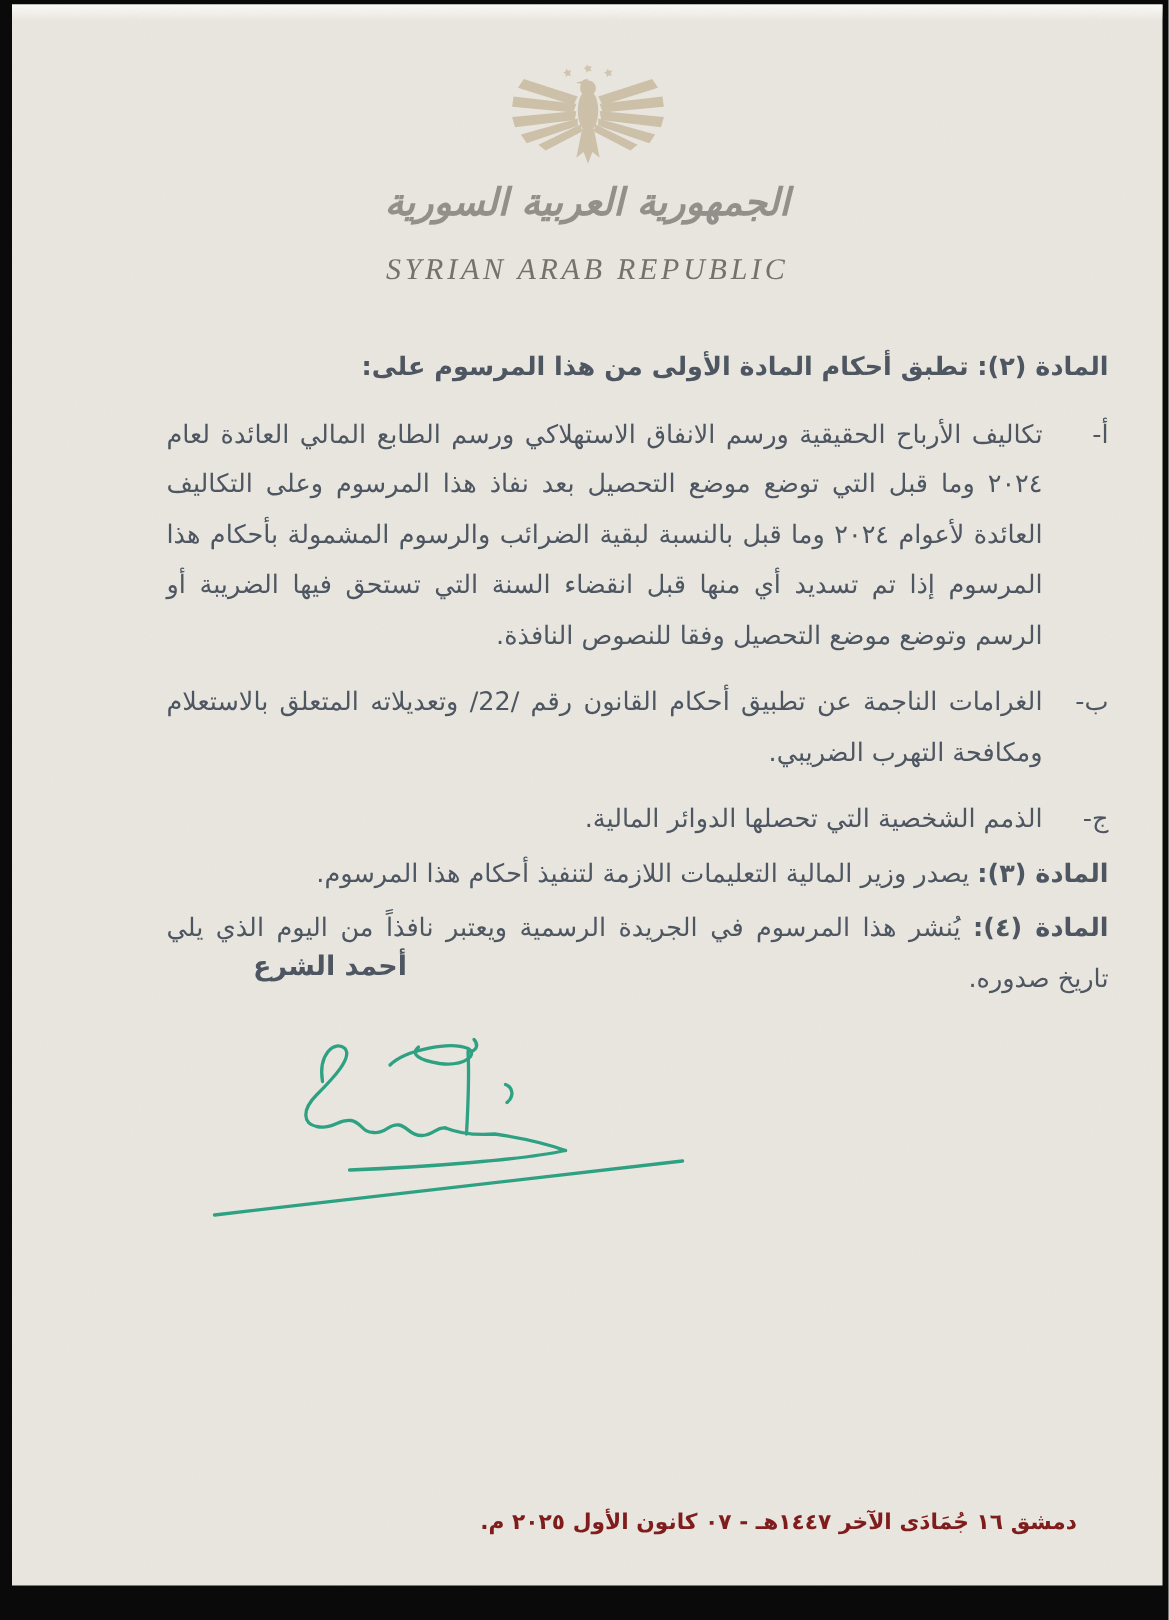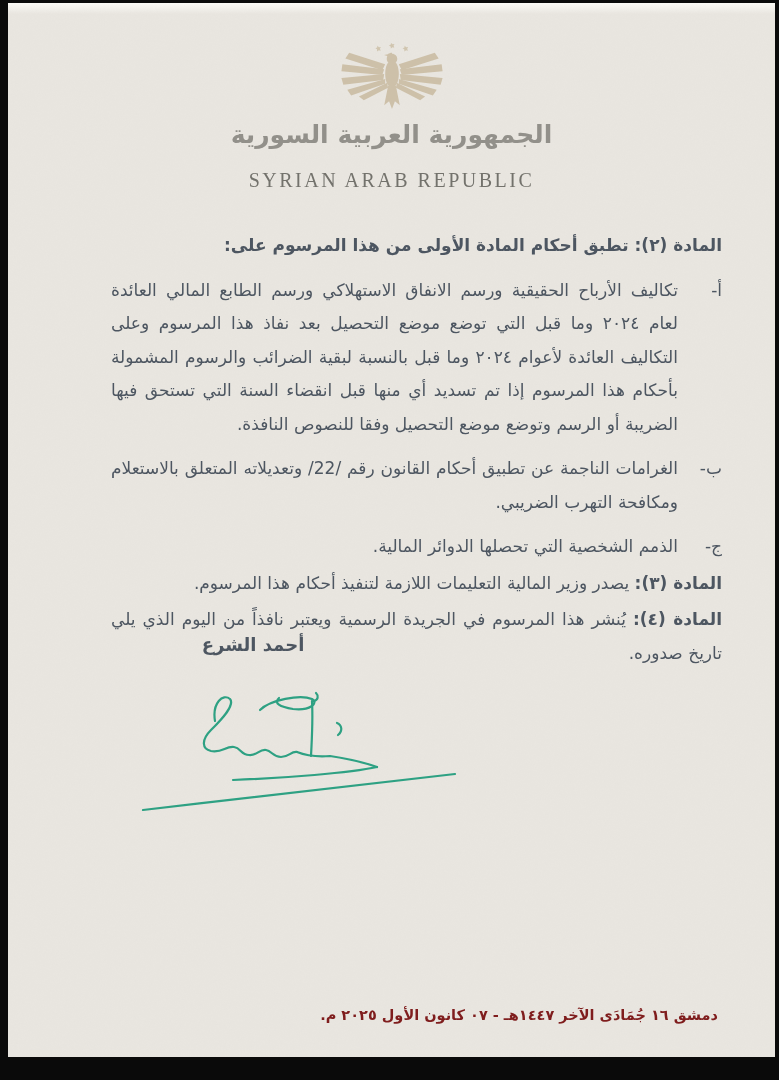--- a/index.html
+++ b/index.html
@@ -11,46 +11,46 @@
   .paper{
     position:absolute;left:8px;top:3px;width:767px;height:1054px;
     background:#e9e6e0;
   }
   .paper::before{
     content:"";position:absolute;top:0;left:0;right:0;height:11px;
     background:linear-gradient(#fbfaf6,rgba(251,250,246,0));
     pointer-events:none;
   }
   .noise{position:absolute;inset:0;width:100%;height:100%;pointer-events:none;opacity:.5;}
-  .header{position:relative;text-align:center;padding-top:38px;}
+  .header{position:relative;text-align:center;padding-top:38px;font-style:italic;}
   .emblem{display:block;margin:0 auto;opacity:.88;}
   .title-ar{
     margin-top:6px;font-size:25px;font-weight:600;color:#92908a;
     letter-spacing:0px;line-height:32px;
   }
   .title-en{
     margin-top:16px;font-family:"Liberation Serif","DejaVu Serif",serif;
     font-size:20px;color:#73726c;letter-spacing:2.5px;line-height:26px;
   }
   .content{
     position:relative;direction:rtl;
-    padding:0 53px 0 103px;
+    padding:0 36px 0 103px;
     color:#4d5661;font-size:17px;line-height:33.5px;
     text-align:justify;
   }
   .content p{margin:0;}
   .art-heading{font-weight:bold;margin-top:36px !important;}
   .item{display:flex;margin-top:11px;}
   .item .marker{flex:0 0 44px;font-weight:400;}
   .item .itext{flex:1;text-align:justify;}
   .article-line{margin-top:3px !important;}
   .article-line b{font-weight:bold;}
   .sig-block{
     position:absolute;left:102px;top:627px;width:220px;
-    text-align:center;direction:rtl;color:#4d5661;white-space:nowrap;margin-left:33px;
+    text-align:center;direction:rtl;color:#4d5661;white-space:nowrap;
   }
   .sig-name{font-size:18px;font-weight:bold;line-height:30px;}
   .sig-title{font-size:16px;line-height:28px;}
   .sig-scrawl{position:absolute;left:127px;top:680px;}
   .sig-scrawl path{fill:none;stroke:#2ea183;stroke-width:2.2;stroke-linecap:round;stroke-linejoin:round;}
   .footer-date{
     position:absolute;right:57px;bottom:34px;direction:rtl;
     font-size:14.5px;font-weight:bold;color:#7f1d1d;
   }
 </style>

